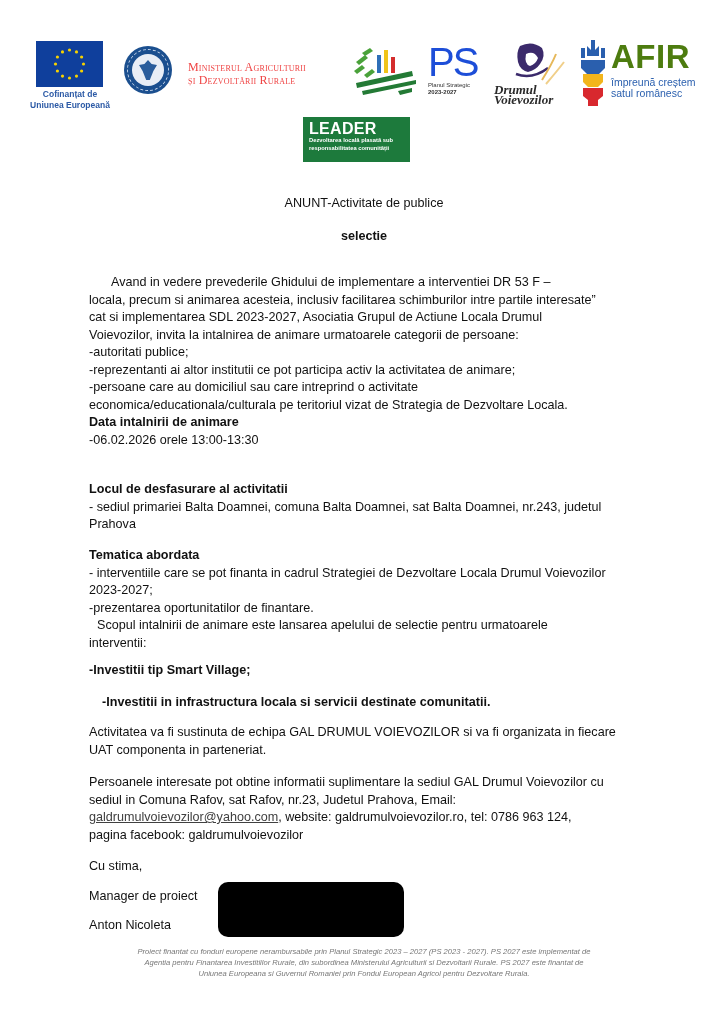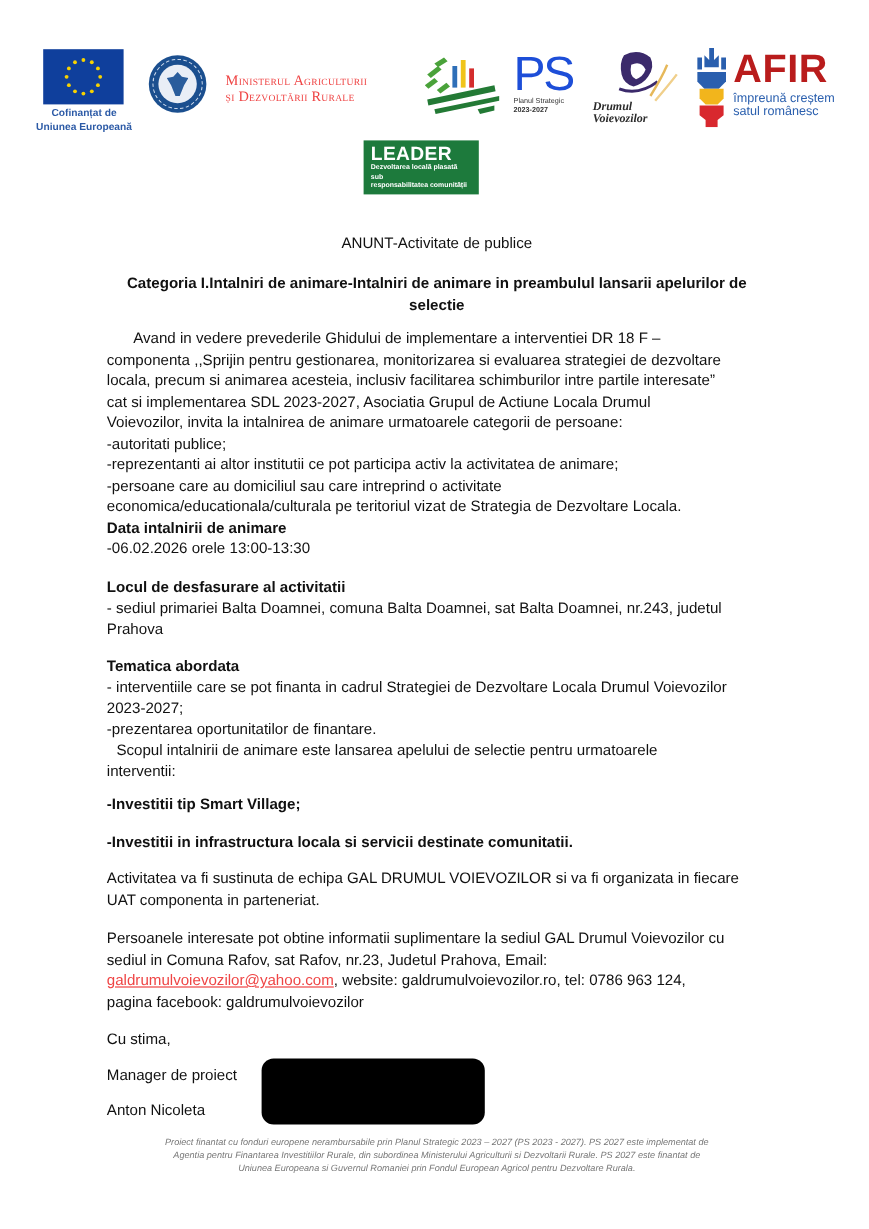--- a/index.html
+++ b/index.html
@@ -16,34 +16,34 @@
   .gov-seal .ring { position:absolute; left:3px; top:3px; width:42px; height:42px; border-radius:50%; border:1px dashed #c8d6ea; box-sizing:border-box; }
   .gov-seal .eagle { position:absolute; left:15px; top:14px; width:18px; height:20px; background:#2a5d9c; clip-path:polygon(50% 0,70% 20%,100% 25%,80% 55%,60% 100%,40% 100%,20% 55%,0 25%,30% 20%); }
   .madr { left:188px; top:61px; font-family:"Liberation Serif", serif; font-size:12px; color:#ef4444; line-height:13px; letter-spacing:0.2px; font-variant:small-caps; }
 
   .ps-mark { left:350px; top:45px; width:72px; height:52px; }
   .ps-text { left:428px; top:42px; font-size:40px; color:#1d4ed8; line-height:40px; font-weight:normal; letter-spacing:-2px; }
   .ps-sub { left:428px; top:82px; font-size:6px; line-height:7px; color:#333; }
   .ps-sub b { display:block; font-size:6px; }
 
   .dv-logo { left:502px; top:40px; width:70px; height:65px; }
-  .dv-text { left:494px; top:85px; font-family:"Liberation Serif", serif; font-style:italic; font-weight:bold; font-size:10px; line-height:10px; color:#2b2b2b; }
+  .dv-text { left:494px; top:85px; font-family:"Liberation Serif", serif; font-style:italic; font-weight:bold; font-size:13px; line-height:10px; color:#2b2b2b; }
 
   .afir-mark { left:581px; top:40px; width:24px; height:66px; }
-  .afir-text { left:611px; top:40px; font-size:33px; font-weight:bold; color:#b91c1c; line-height:34px; letter-spacing:0.5px; }
+  .afir-text { left:611px; top:40px; font-size:33px; font-weight:bold; color:#4d7c0f; line-height:34px; letter-spacing:0.5px; }
   .afir-sub { left:611px; top:77px; font-size:10.5px; line-height:11px; color:#2a5fae; }
 
-  .leader { left:303px; top:117px; width:96px; height:45px; background:#1d7a3c; color:#fff; box-sizing:border-box; padding:3px 6px; }
+  .leader { left:303px; top:117px; width:107px; height:45px; background:#1d7a3c; color:#fff; box-sizing:border-box; padding:3px 6px; }
   .leader .t { font-size:16px; font-weight:bold; line-height:17px; letter-spacing:0.3px; }
   .leader .s { font-size:5.8px; font-weight:bold; line-height:7.5px; }
   .title { position:absolute; left:89px; width:550px; top:196px; text-align:center; font-size:12.6px; }
   .subtitle { position:absolute; left:89px; width:550px; top:227px; text-align:center; font-weight:bold; font-size:12.6px; line-height:18px; }
   .para { position:absolute; left:89px; width:552px; font-size:12.6px; line-height:17.5px; }
   .b { font-weight:bold; }
-  .link { color:#ef4444; text-decoration:underline; }
+  .link { color:#404040; text-decoration:underline; }
 
   .redact { position:absolute; left:218px; top:882px; width:186px; height:55px; background:#000; border-radius:10px; }
 
   .footer { position:absolute; left:90px; top:946px; width:548px; text-align:center; font-style:italic; font-size:7.6px; line-height:11px; color:#777; }
 </style>
 </head>
 <body>
 
 <div class="page">
 
@@ -133,27 +133,25 @@
   </div>
 
   <div class="logo leader">
     <div class="t">LEADER</div>
     <div class="s">Dezvoltarea locală plasată sub</div>
     <div class="s">responsabilitatea comunității</div>
   </div>
 
   <div class="title">ANUNT-Activitate de publice</div>
   <div class="subtitle">
-    <div>Categoria I.Intalniri de animare-Intalniri de animare in preambulul lansarii apelurilor de</div>
     <div>selectie</div>
   </div>
 
   <div class="para" style="top:274px;">
-    <div style="padding-left:22px">Avand in vedere  prevederile Ghidului de implementare a interventiei DR 18 F –</div>
-    <div>componenta ,,Sprijin pentru gestionarea, monitorizarea si evaluarea  strategiei de dezvoltare</div>
+    <div style="padding-left:22px">Avand in vedere  prevederile Ghidului de implementare a interventiei DR 53 F –</div>
     <div>locala, precum si animarea acesteia, inclusiv facilitarea schimburilor intre partile interesate”</div>
     <div>cat si implementarea SDL 2023-2027,  Asociatia Grupul de Actiune Locala Drumul</div>
     <div>Voievozilor, invita la intalnirea de animare urmatoarele categorii de persoane:</div>
     <div>-autoritati publice;</div>
     <div>-reprezentanti ai altor institutii ce pot participa activ la activitatea de animare;</div>
     <div>-persoane care au domiciliul sau care intreprind o activitate</div>
     <div>economica/educationala/culturala pe teritoriul vizat de Strategia de Dezvoltare Locala.</div>
     <div class="b">Data intalnirii de animare</div>
     <div>-06.02.2026 orele 13:00-13:30</div>
   </div>
@@ -167,21 +165,21 @@
   <div class="para" style="top:547px;">
     <div class="b">Tematica abordata</div>
     <div>- interventiile care se pot finanta in cadrul Strategiei de Dezvoltare Locala Drumul Voievozilor</div>
     <div>2023-2027;</div>
     <div>-prezentarea oportunitatilor de finantare.</div>
     <div style="padding-left:8px">Scopul intalnirii de animare este lansarea apelului de selectie pentru urmatoarele</div>
     <div>interventii:</div>
   </div>
 
   <div class="para b" style="top:662px;">-Investitii tip Smart Village;</div>
-  <div class="para b" style="top:694px;">-Investitii in infrastructura locala si servicii destinate comunitatii.</div>
+  <div class="para b" style="top:694px;margin-left:13px;">-Investitii in infrastructura locala si servicii destinate comunitatii.</div>
 
   <div class="para" style="top:724px;">
     <div>Activitatea va fi sustinuta de echipa GAL DRUMUL VOIEVOZILOR si va fi organizata in fiecare</div>
     <div>UAT componenta in parteneriat.</div>
   </div>
 
   <div class="para" style="top:774px;">
     <div>Persoanele interesate pot obtine informatii suplimentare la sediul GAL Drumul Voievozilor cu</div>
     <div>sediul in Comuna Rafov, sat Rafov, nr.23, Judetul Prahova, Email:</div>
     <div><span class="link">galdrumulvoievozilor@yahoo.com</span><span>, website: galdrumulvoievozilor.ro, tel: 0786 963 124,</span></div>

